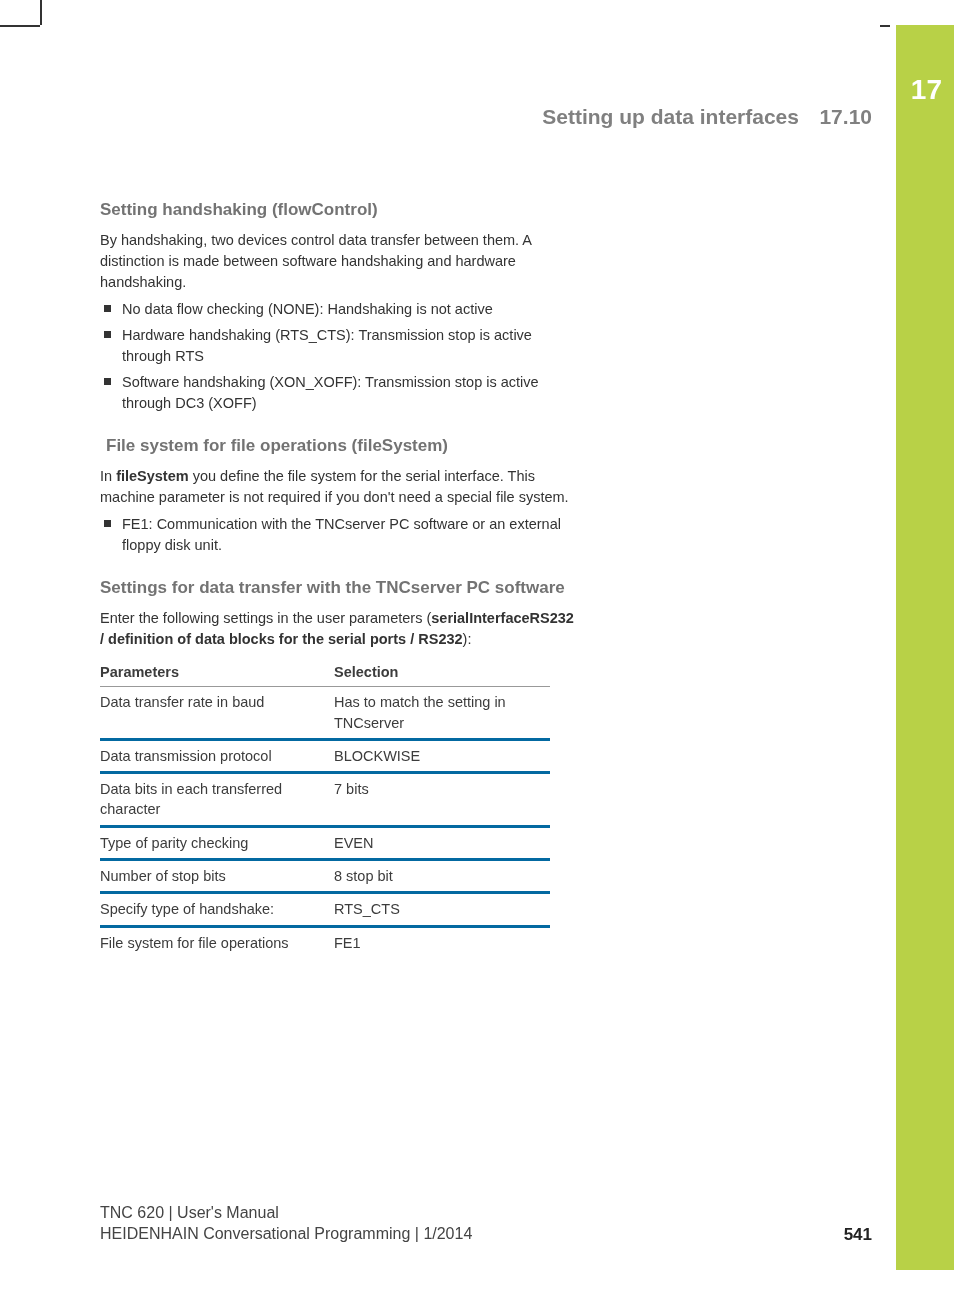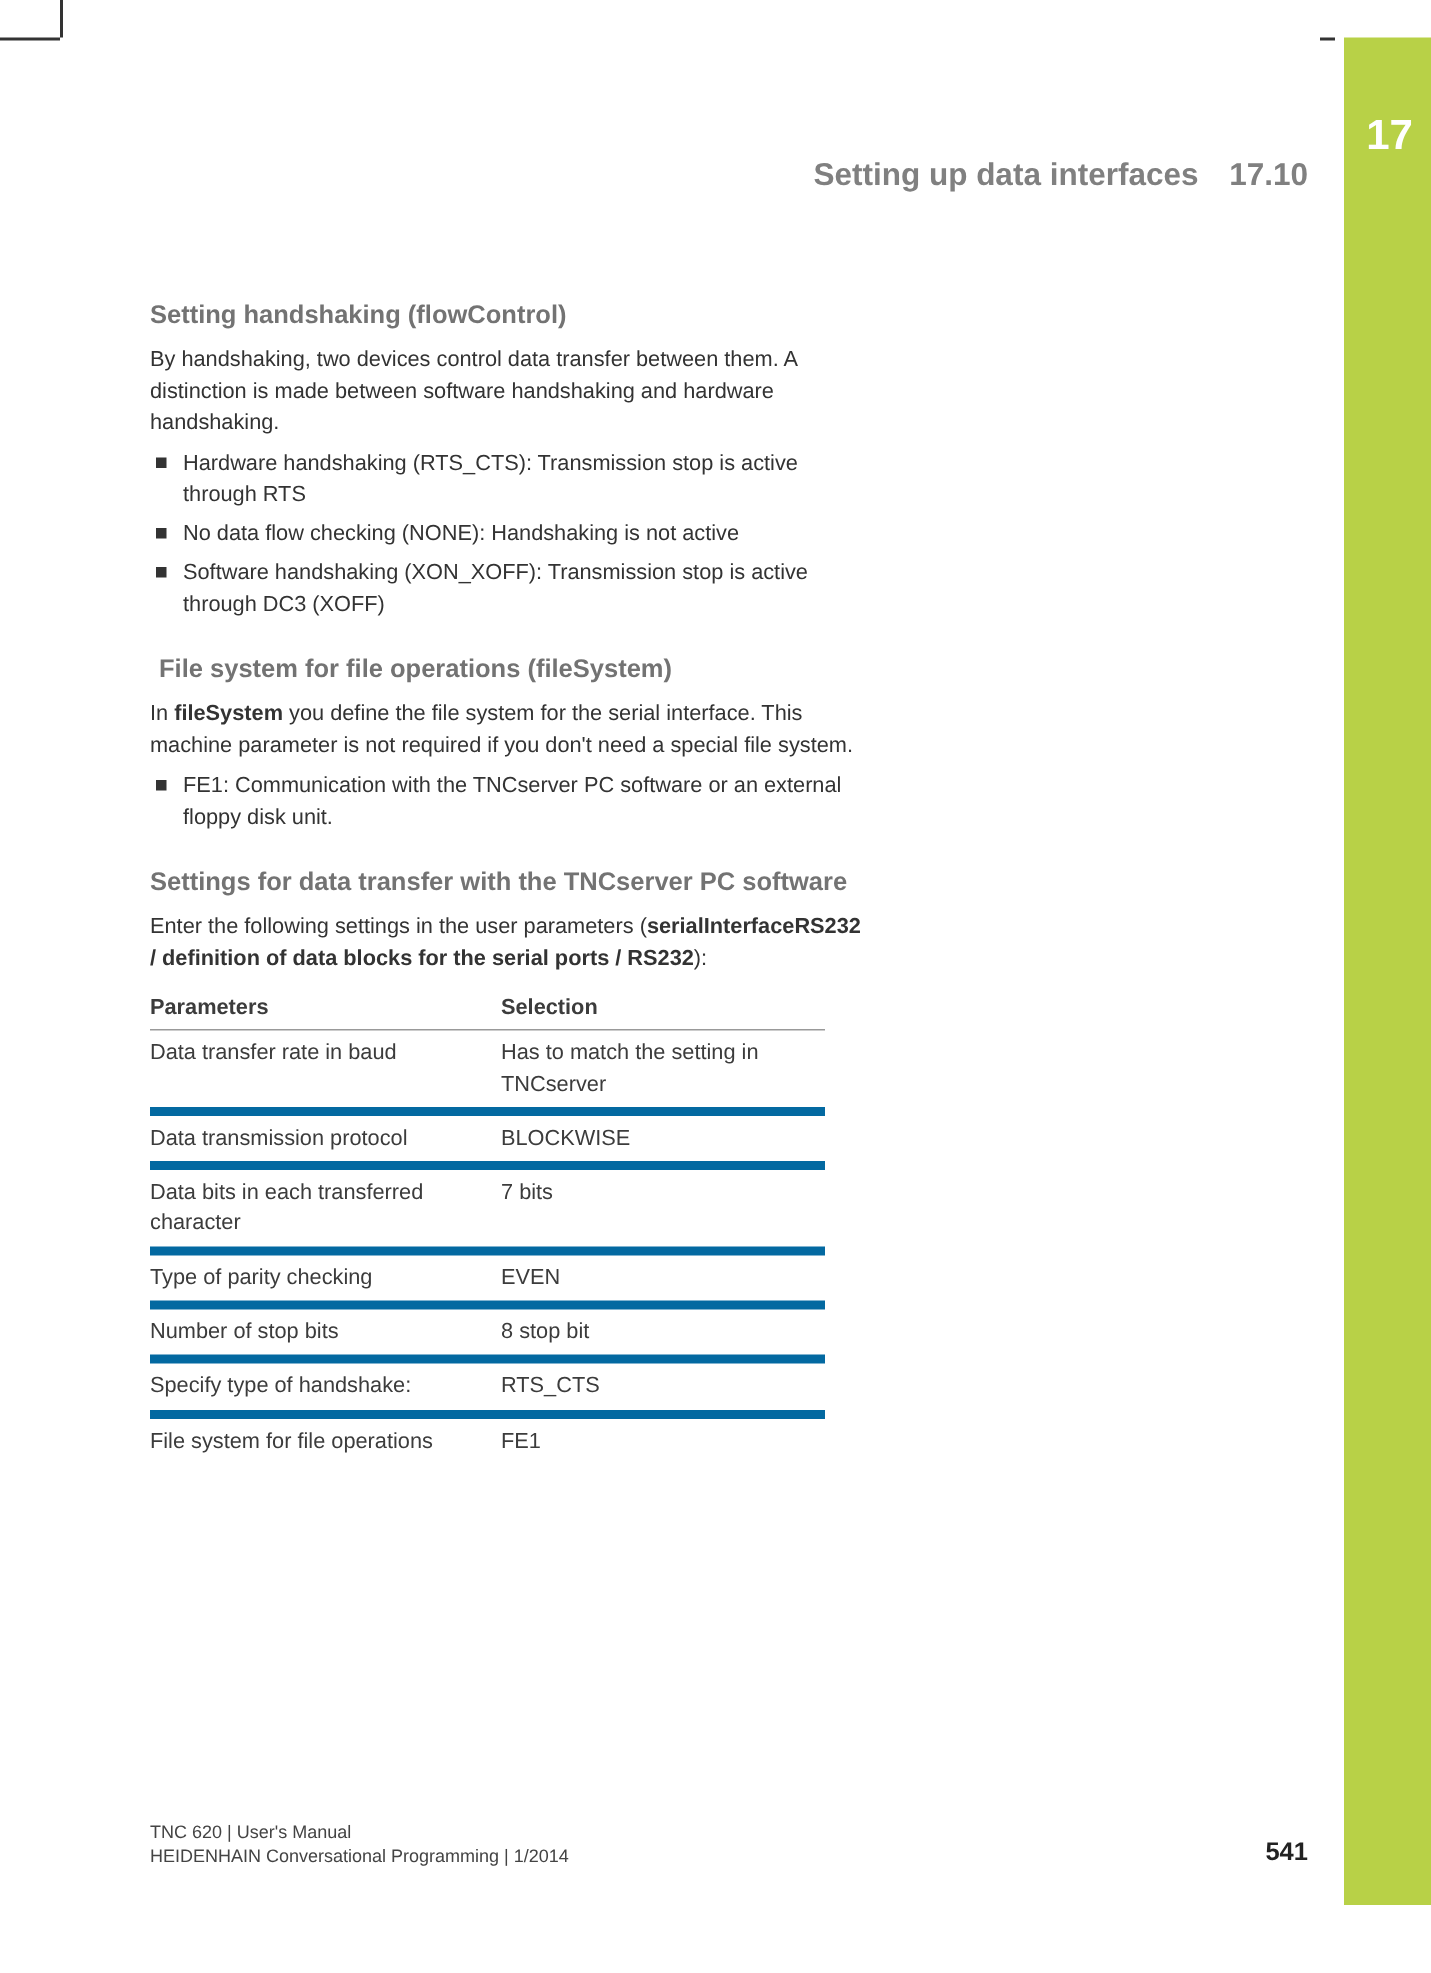--- a/index.html
+++ b/index.html
@@ -113,31 +113,31 @@
     font-size: 14.5px;
   }
   table.params th {
     text-align: left;
     font-weight: bold;
     padding: 6px 4px 6px 0;
     border-bottom: 1px solid #999;
   }
   table.params td {
     padding: 5px 4px 5px 0;
-    border-bottom: 6px solid #0369a1;
+    border-bottom: 3px solid #0369a1;
     vertical-align: top;
     line-height: 1.4;
   }
   table.params td:first-child { width: 52%; }
   table.params tr:last-child td { border-bottom: none; }
   .footer {
     position: absolute;
     left: 100px;
     bottom: 70px;
-    font-size: 12px;
+    font-size: 16px;
     color: #444;
     line-height: 1.35;
   }
   .page-num {
     position: absolute;
     right: 82px;
     bottom: 70px;
     font-size: 17px;
     font-weight: bold;
     color: #222;
@@ -157,22 +157,22 @@
 <div class="header">
   <span class="header-title">Setting up data interfaces</span>
   <span class="header-section">17.10</span>
 </div>
 
 <div class="content">
 
   <div class="h3">Setting handshaking (flowControl)</div>
   <div class="para">By handshaking, two devices control data transfer between them. A distinction is made between software handshaking and hardware handshaking.</div>
   <ul class="bullets">
+    <li>No data flow checking (NONE): Handshaking is not active</li>
     <li>Hardware handshaking (RTS_CTS): Transmission stop is active through RTS</li>
-    <li>No data flow checking (NONE): Handshaking is not active</li>
     <li>Software handshaking (XON_XOFF): Transmission stop is active through DC3 (XOFF)</li>
   </ul>
 
   <div class="h3 indent">File system for file operations (fileSystem)</div>
   <div class="para">
     <span>In </span><span class="bold">fileSystem</span><span> you define the file system for the serial interface. This machine parameter is not required if you don't need a special file system.</span>
   </div>
   <ul class="bullets">
     <li>FE1: Communication with the TNCserver PC software or an external floppy disk unit.</li>
   </ul>

